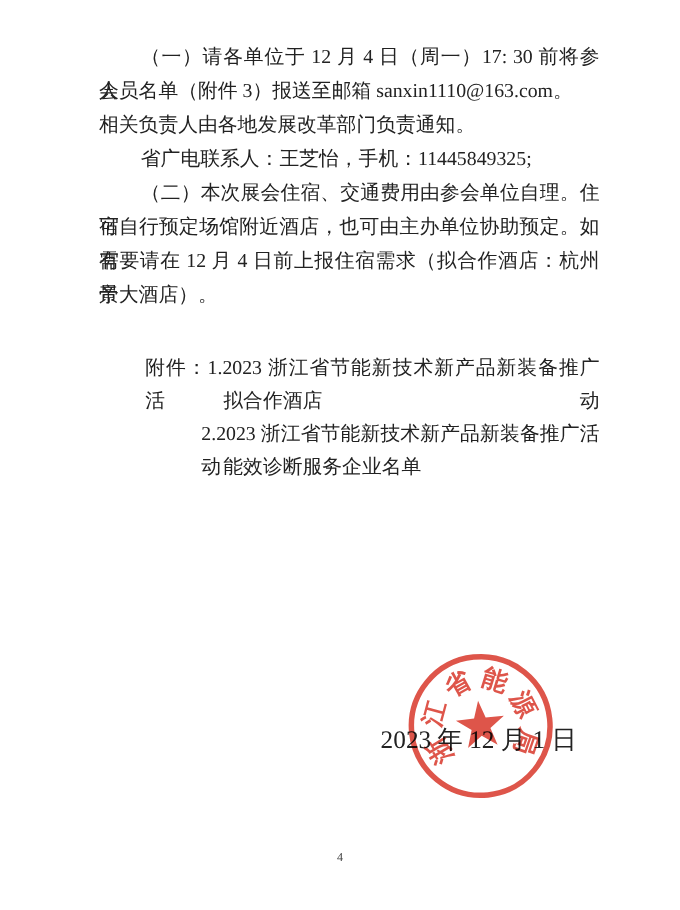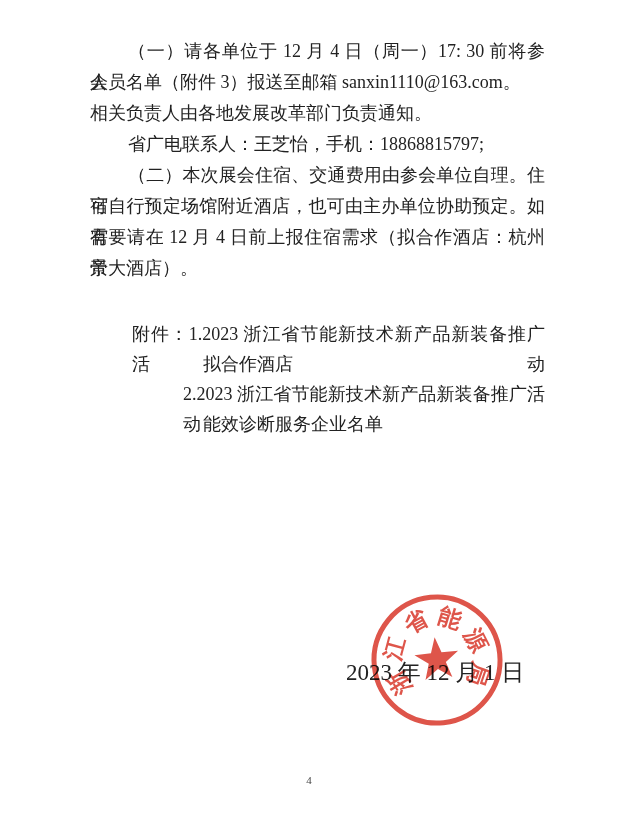--- a/index.html
+++ b/index.html
@@ -78,21 +78,21 @@
 </style>
 </head>
 <body>
 
 <div class="page">
 
   <div class="content">
     <div class="ln jf ind">（一）请各单位于 12 月 4 日（周一）17: 30 前将参会</div>
     <div class="ln">人员名单（附件 3）报送至邮箱 sanxin1110@163.com。</div>
     <div class="ln">相关负责人由各地发展改革部门负责通知。</div>
-    <div class="ln ind">省广电联系人：王芝怡，手机：18868815797;</div>
+    <div class="ln ind">省广电联系人：王芝怡，手机：11445849325;</div>
     <div class="ln jf ind">（二）本次展会住宿、交通费用由参会单位自理。住宿</div>
     <div class="ln jf">可自行预定场馆附近酒店，也可由主办单位协助预定。如有</div>
     <div class="ln jf">需要请在 12 月 4 日前上报住宿需求（拟合作酒店：杭州帝</div>
     <div class="ln">景大酒店）。</div>
 
     <div class="spacer"></div>
 
     <div class="att jf att-label">附件：1.2023 浙江省节能新技术新产品新装备推广活动</div>
     <div class="att att-wrap">拟合作酒店</div>
     <div class="att jf att-item">2.2023 浙江省节能新技术新产品新装备推广活动</div>

